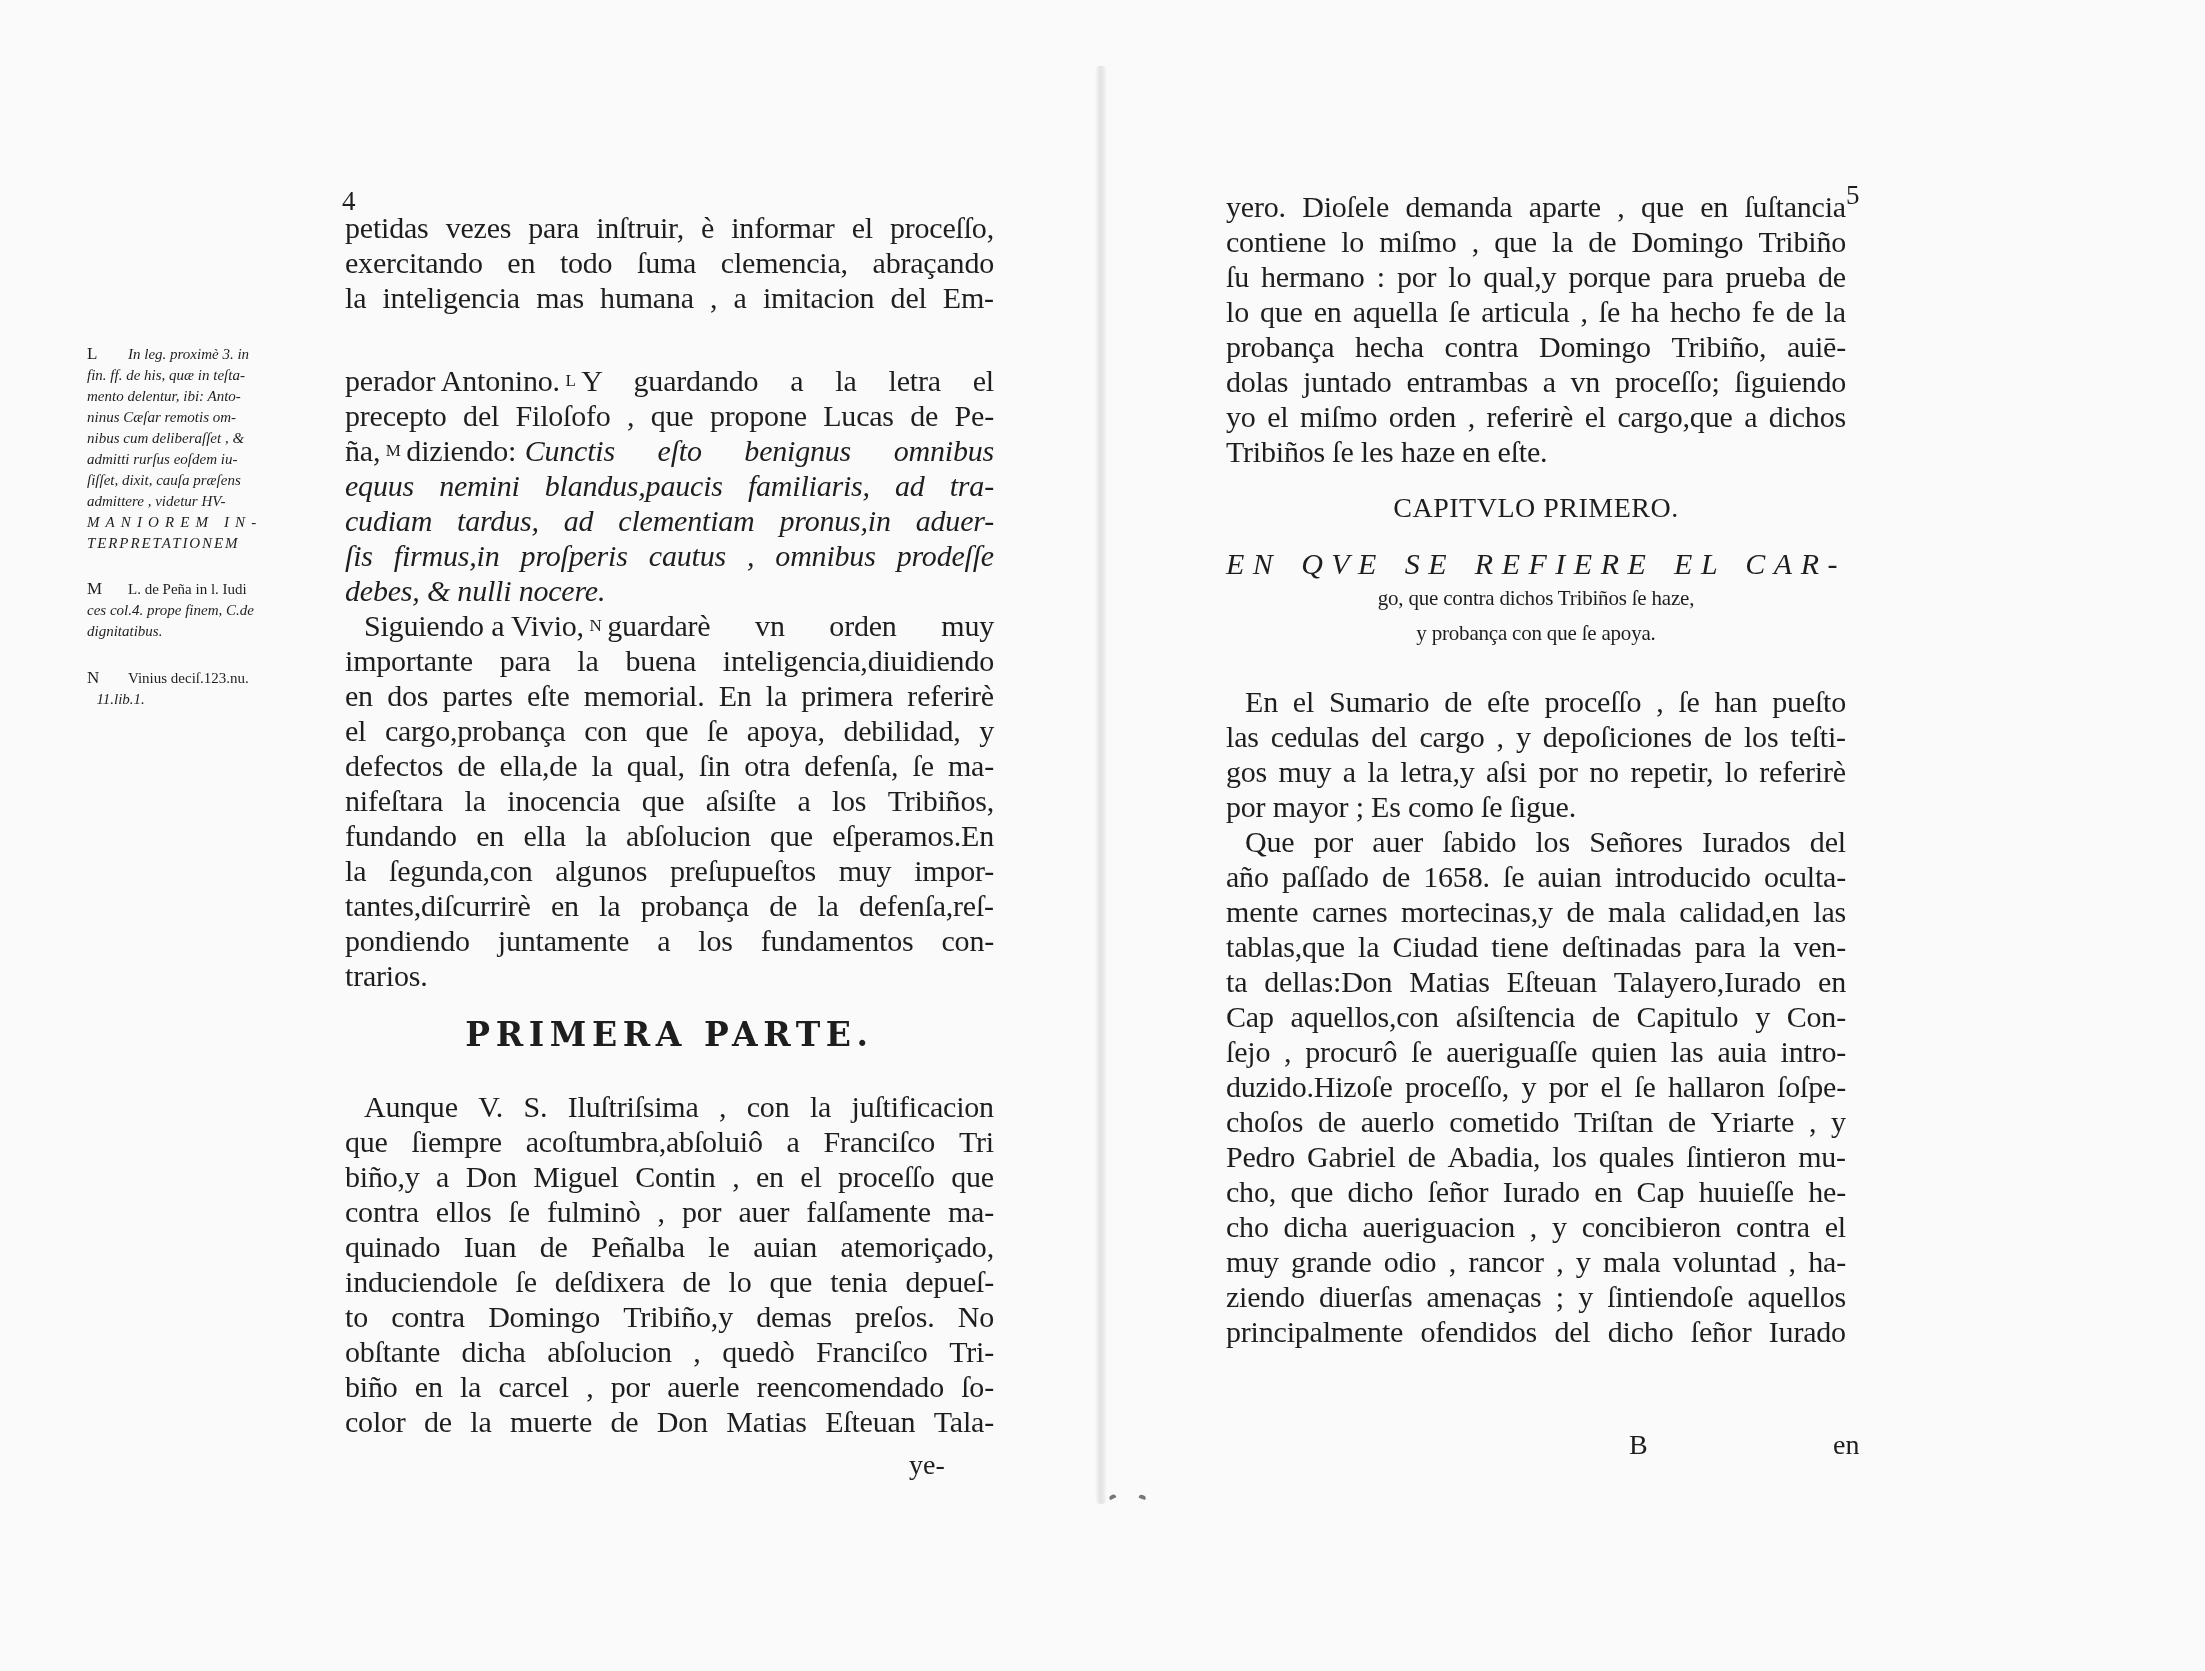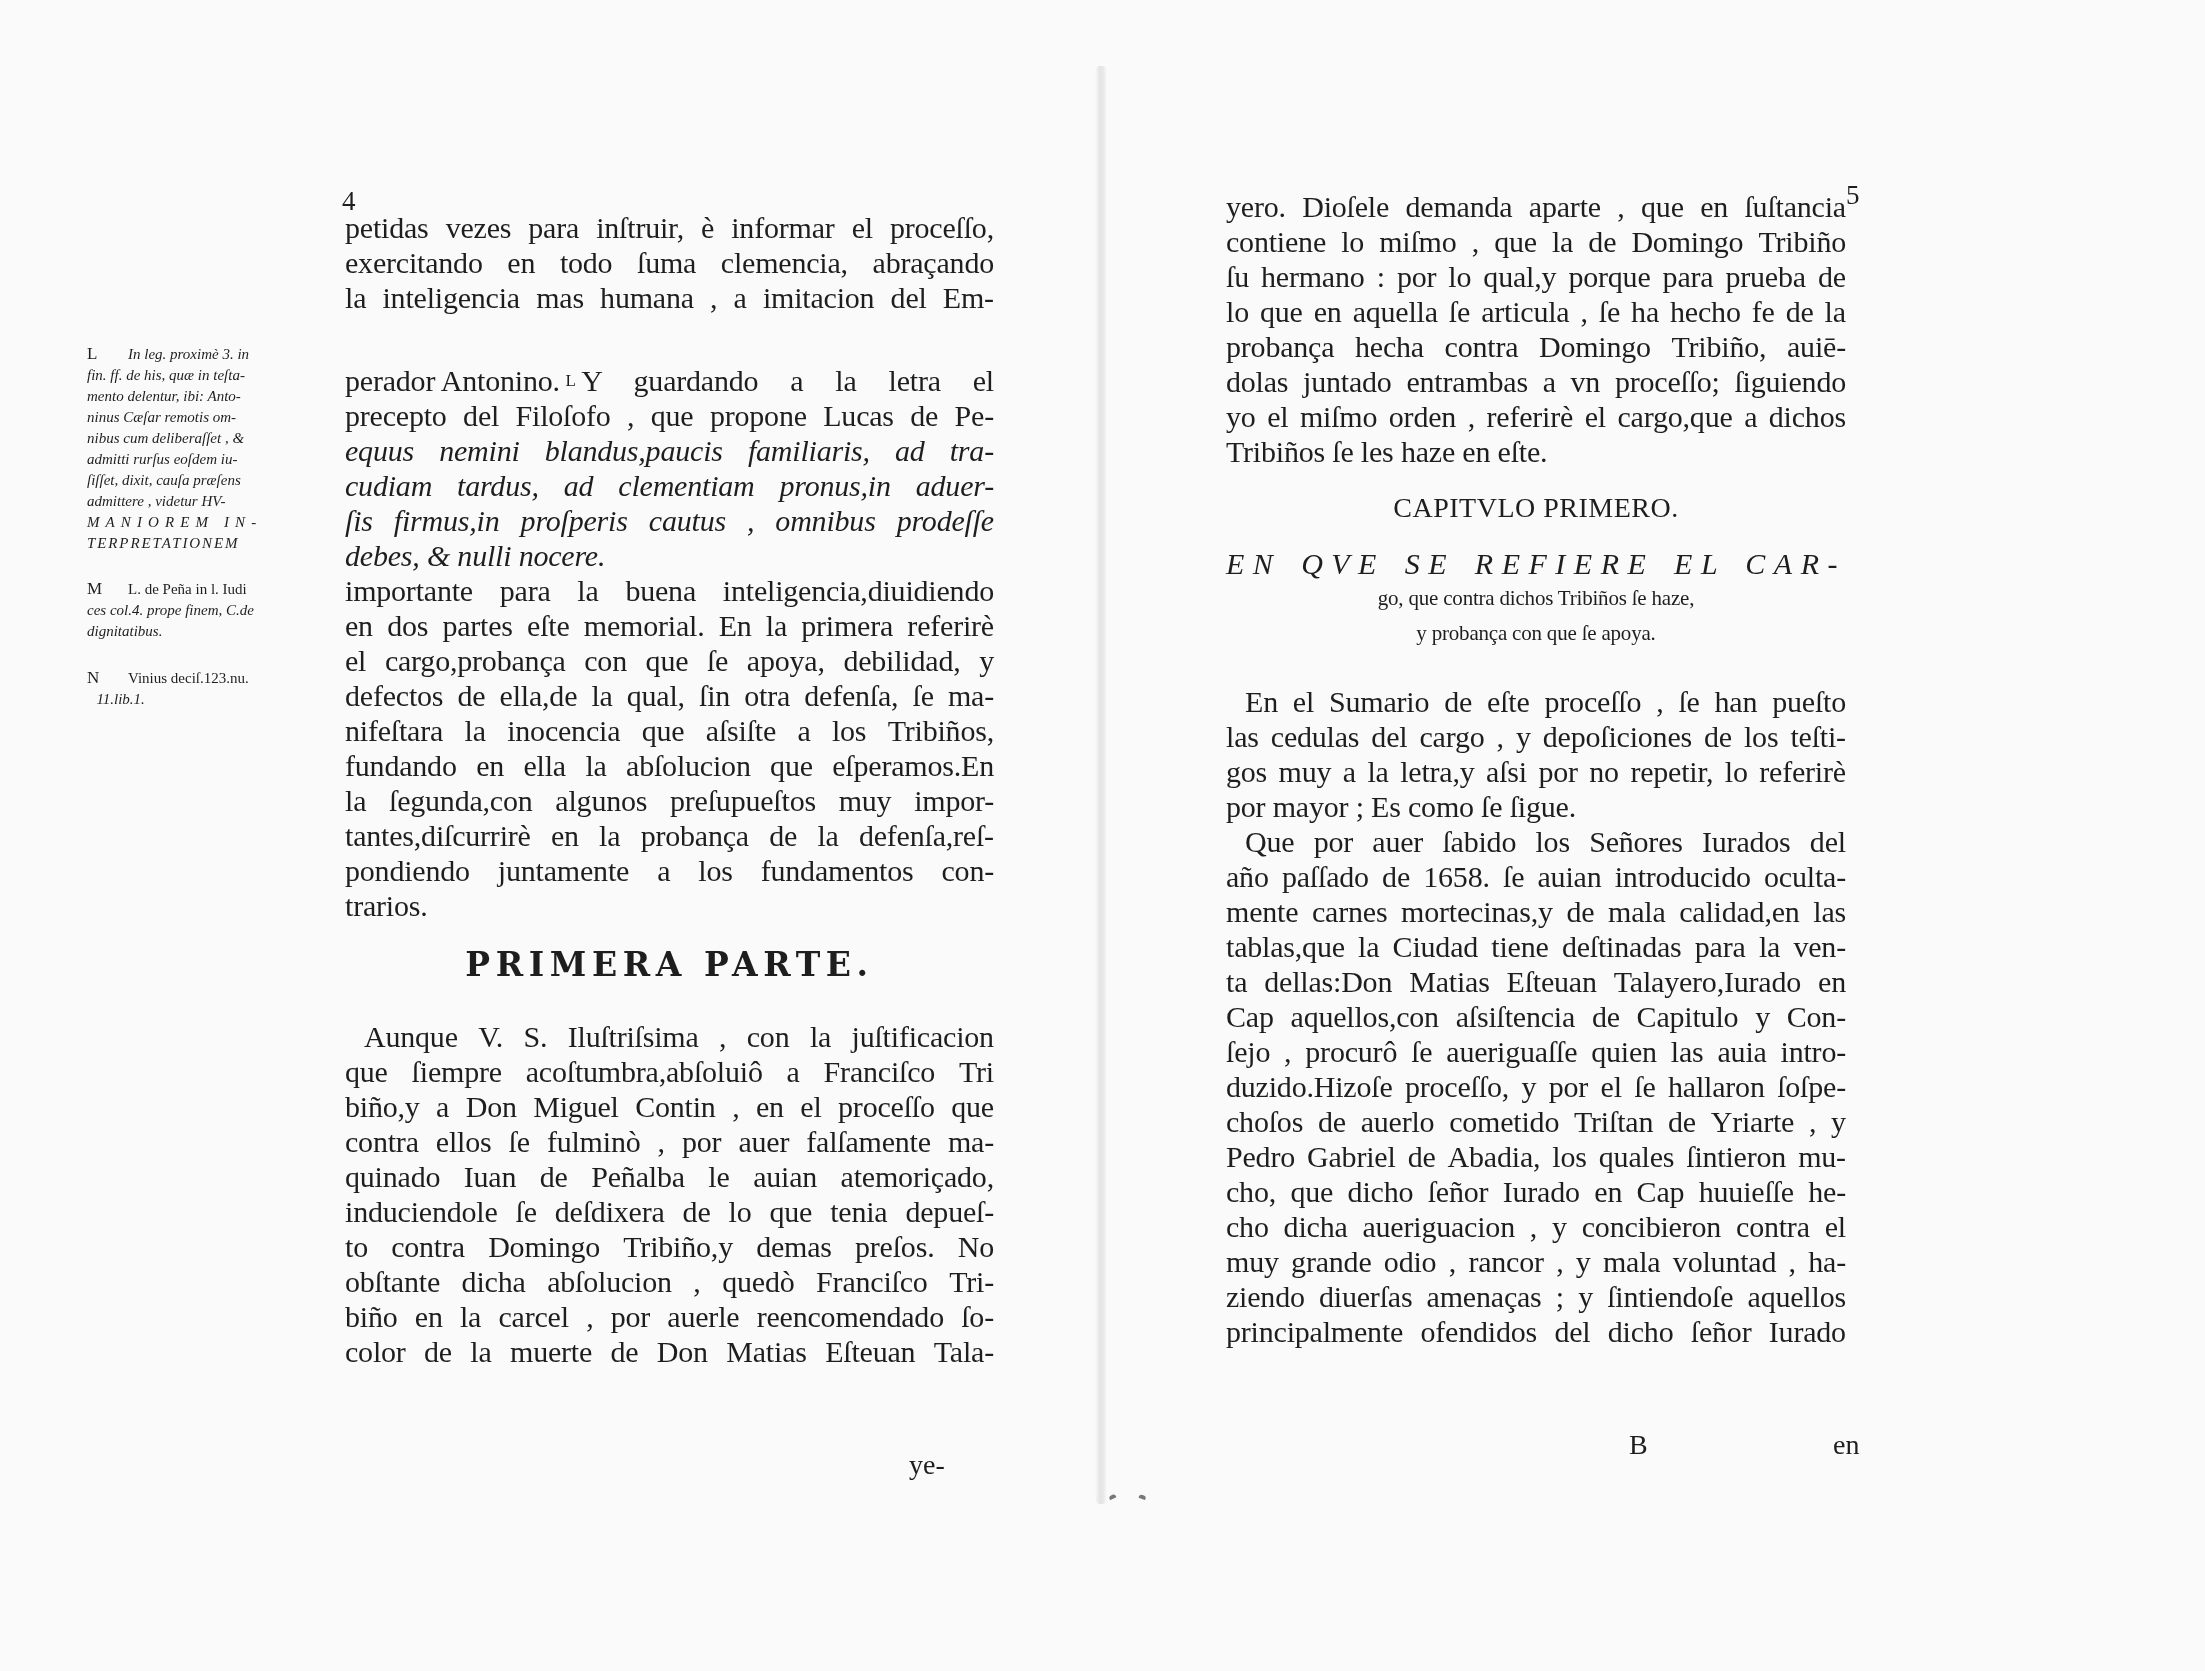--- a/index.html
+++ b/index.html
@@ -130,20 +130,26 @@
           <span>precepto</span>
           <span>del</span>
           <span>Filoſofo</span>
           <span>,</span>
           <span>que</span>
           <span>propone</span>
           <span>Lucas</span>
           <span>de</span>
           <span>Pe-</span>
         </div>
+      <div class="line" style="justify-content:flex-start;">
+        <span>ña,</span>
+        <span class="sup">M</span>
+        <span>diziendo:</span>
+        <span class="it" style="margin-left:8.5px;flex:1;text-align:justify;text-align-last:justify;">Cunctis eſto benignus omnibus</span>
+      </div>
       <div class="line it">
           <span>equus</span>
           <span>nemini</span>
           <span>blandus,paucis</span>
           <span>familiaris,</span>
           <span>ad</span>
           <span>tra-</span>
         </div>
       <div class="line it">
           <span>cudiam</span>
@@ -156,20 +162,25 @@
       <div class="line it">
           <span>ſis</span>
           <span>firmus,in</span>
           <span>proſperis</span>
           <span>cautus</span>
           <span>,</span>
           <span>omnibus</span>
           <span>prodeſſe</span>
         </div>
       <div class="line it last">debes, &amp; nulli nocere.</div>
+      <div class="line indent" style="justify-content:flex-start;">
+        <span>Siguiendo a Vivio,</span>
+        <span class="sup">N</span>
+        <span style="flex:1;text-align:justify;text-align-last:justify;">guardarè vn orden muy</span>
+      </div>
       <div class="line">
           <span>importante</span>
           <span>para</span>
           <span>la</span>
           <span>buena</span>
           <span>inteligencia,diuidiendo</span>
         </div>
       <div class="line">
           <span>en</span>
           <span>dos</span>

